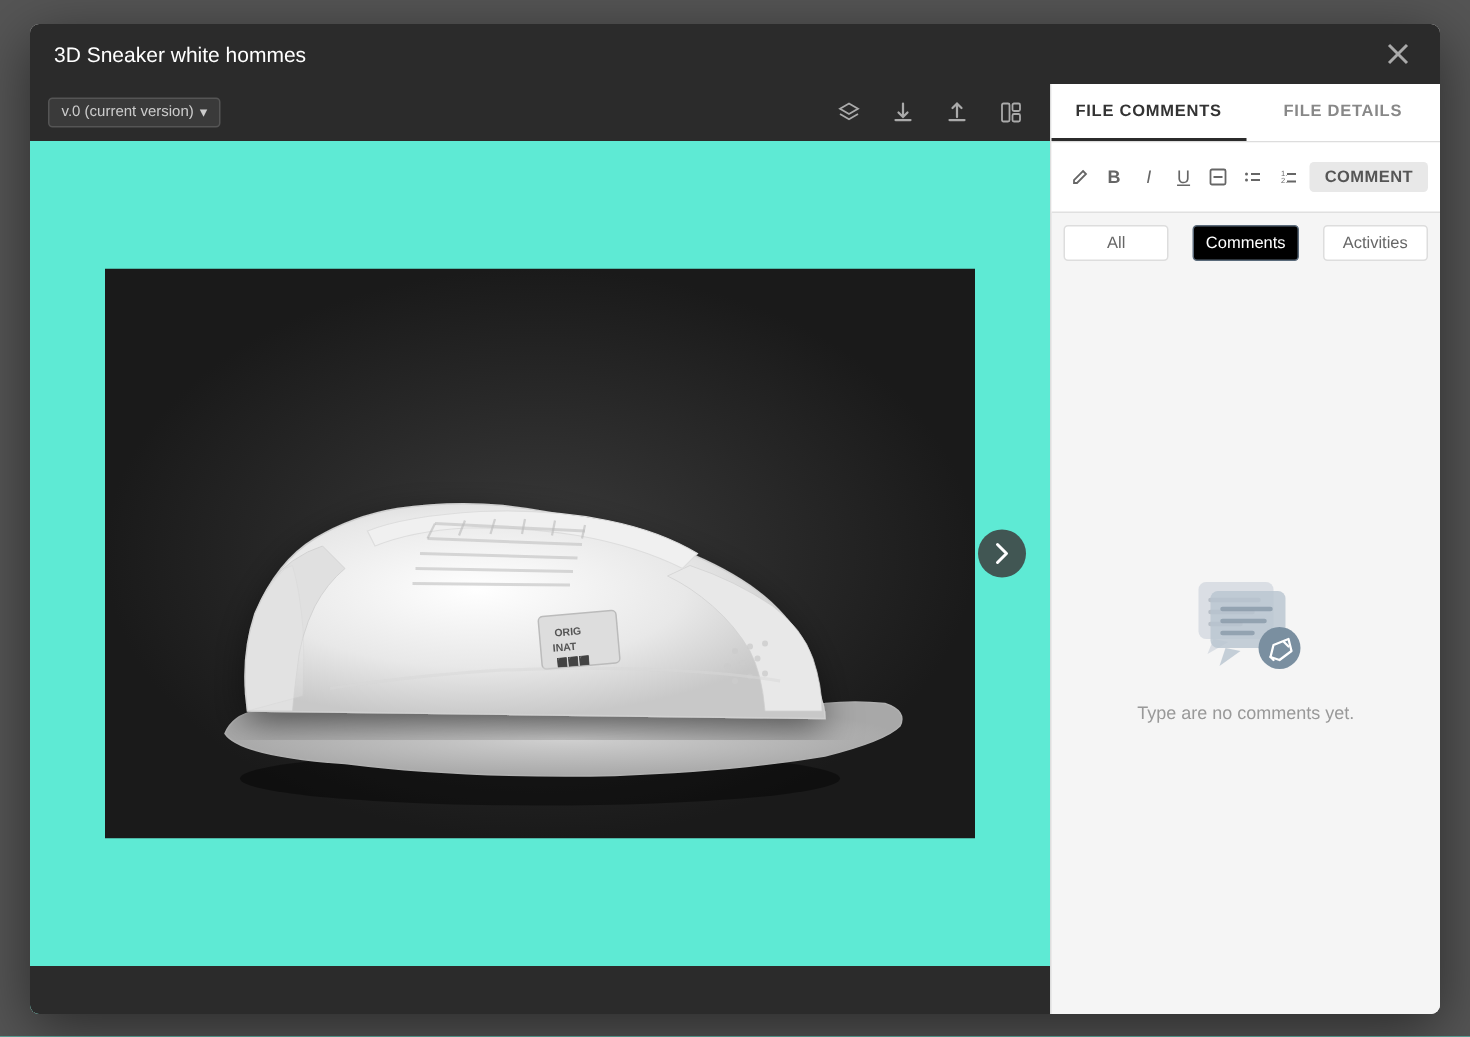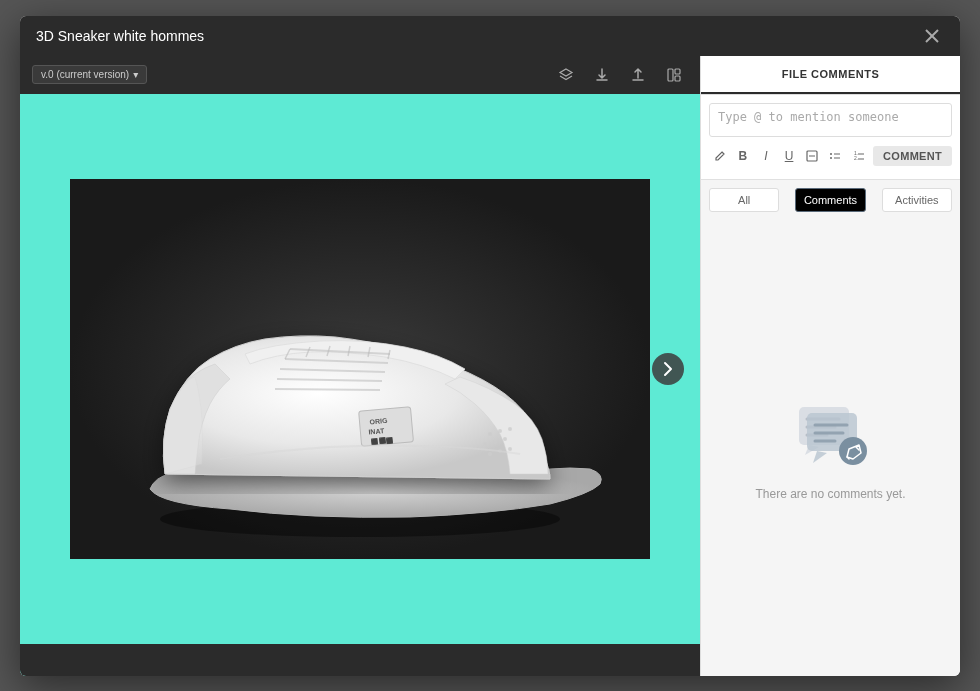--- a/index.html
+++ b/index.html
@@ -374,24 +374,24 @@
         </button>
       </div>
 
       <div class="viewer-footer"></div>
     </div>
 
     <div class="comments-panel">
 
       <div class="comments-tabs">
         <button class="tab-btn active">FILE COMMENTS</button>
+        <button class="tab-btn">FILE DETAILS</button>
       </div>
 
       <div class="comment-input-area">
-        <textarea class="comment-input" rows="1" placeholder="Type @ to mention someone" style=""></textarea>
         <div class="comment-toolbar">
 
           <button class="fmt-btn">
             <svg width="12" height="12" viewBox="0 0 12 12" fill="none">
               <path d="M8 2l2 2-6 6H2V8l6-6z" stroke="#666" stroke-width="1.2" fill="none"></path>
             </svg>
           </button>
 
           <button class="fmt-btn" style="font-weight:bold;font-size:12px;">B</button>
 
@@ -453,17 +453,17 @@
             <line x1="24" y1="38" x2="52" y2="38" stroke="#8898a8" stroke-width="3" stroke-linecap="round" opacity="0.8"></line>
             <line x1="24" y1="46" x2="44" y2="46" stroke="#8898a8" stroke-width="3" stroke-linecap="round" opacity="0.8"></line>
 
             <circle cx="62" cy="56" r="14" fill="#7a8fa0"></circle>
 
             <path d="M56 62 L58 54 L68 50 L70 58 L62 64Z" stroke="#fff" stroke-width="1.5" fill="none" stroke-linejoin="round"></path>
             <path d="M65 52 L68 55" stroke="#fff" stroke-width="1.5" stroke-linecap="round"></path>
             <path d="M56 62 L58 64" stroke="#fff" stroke-width="1.5" stroke-linecap="round"></path>
           </svg>
         </div>
-        <span class="empty-text">There are no comments yet.</span>
+        <span class="empty-text">Type are no comments yet.</span>
       </div>
     </div>
   </div>
 </div>
 
 </body></html>

